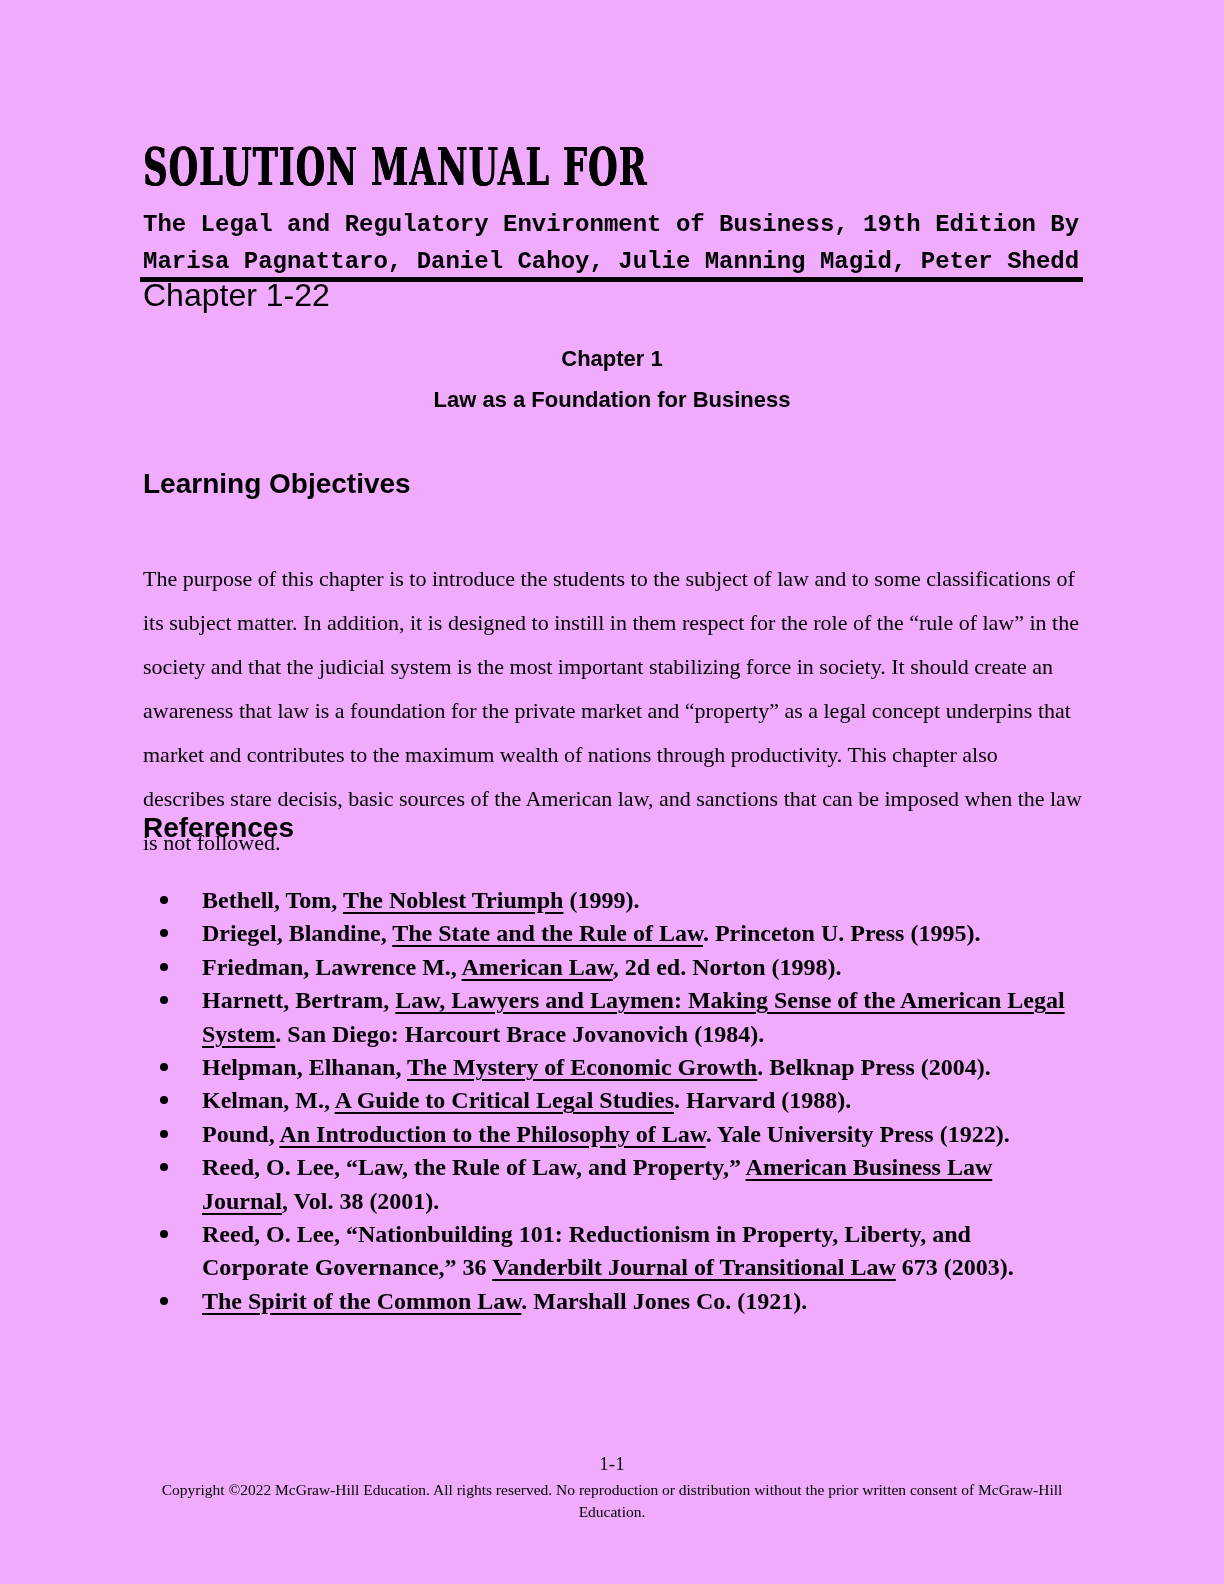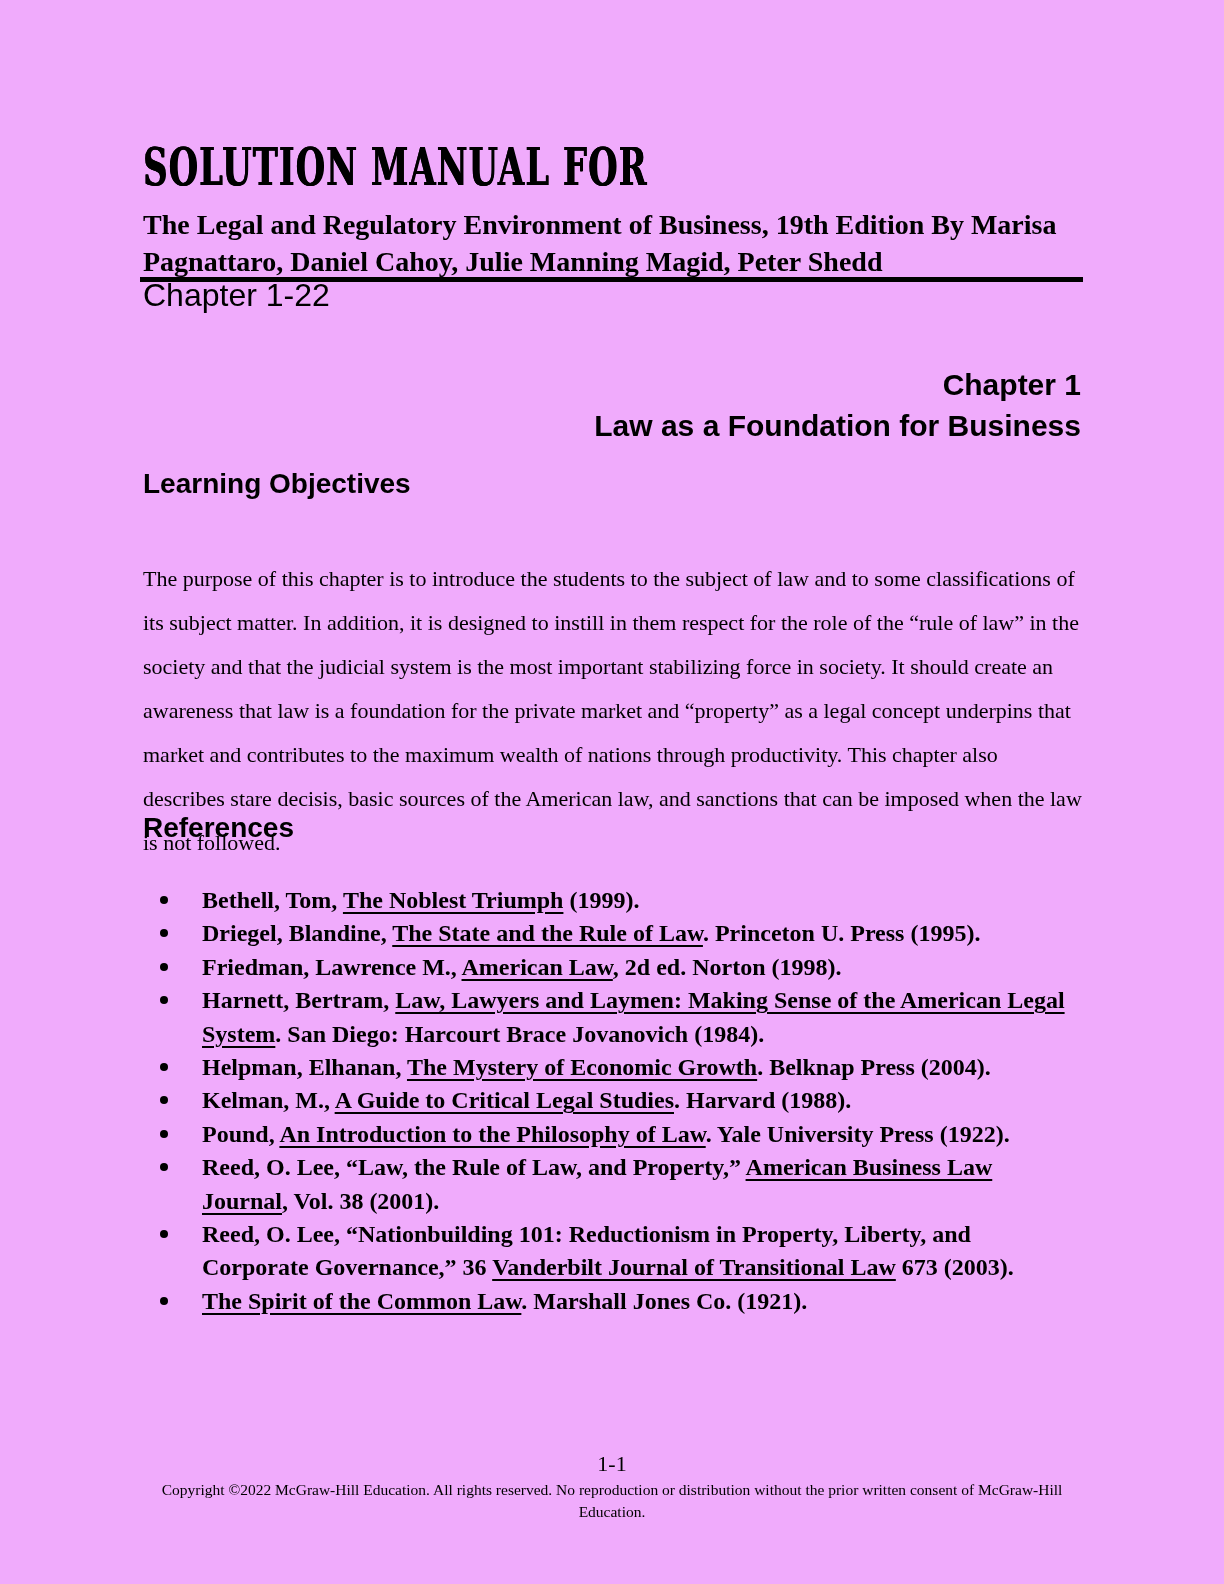--- a/index.html
+++ b/index.html
@@ -10,35 +10,35 @@
   }
   .doc-title {
     position:absolute; left:143px; top:140px;
     font-family:"DejaVu Serif", serif; font-weight:700;
     font-size:56px; line-height:56px; white-space:nowrap;
     transform:scale(0.60,0.93); transform-origin:left top;
     letter-spacing:2px; text-shadow:1.2px 0 0 #000, 0 0.6px 0 #000;
   }
   .doc-subtitle {
     position:absolute; left:143px; top:207px; width:941px;
-    font-family:Liberation Serif, serif; font-weight:700;
-    font-size:28px; line-height:36.5px;
+    font-family:Liberation Mono, monospace; font-weight:700;
+    font-size:24px; line-height:36.5px;
   }
   .rule {
     position:absolute; left:140px; top:277px; width:943px; height:5px;
     background:#000;
   }
   .chapter-range {
     position:absolute; left:143px; top:280px;
     font-family:"Liberation Sans", sans-serif; font-size:32px; line-height:30px;
   }
   .chapter-heading {
-    position:absolute; left:143px; top:364px; width:938px; text-align:right;
+    position:absolute; left:143px; top:338px; width:938px; text-align:center;
     font-family:"Liberation Sans", sans-serif; font-weight:700;
-    font-size:30px; line-height:41px;
+    font-size:22px; line-height:41px;
   }
   .section-heading {
     position:absolute; left:143px;
     font-family:"Liberation Sans", sans-serif; font-weight:700;
     font-size:28px; line-height:34px;
   }
   .lo-heading { top:467px; }
   .refs-heading { top:811px; }
   .lo-para {
     position:absolute; left:143px; top:557px; width:941px;
@@ -54,21 +54,21 @@
     position:absolute; left:17px; top:12px; width:8px; height:8px;
     border-radius:50%; background:#000;
   }
   .u {
     text-decoration:underline;
     text-decoration-thickness:2px;
     text-underline-offset:4px;
   }
   .page-number {
     position:absolute; left:0; top:1453px; width:1224px; text-align:center;
-    font-family:"Liberation Serif", serif; font-size:22px; line-height:22px;
+    font-family:"Liberation Serif", serif; font-size:19px; line-height:22px;
   }
   .copyright {
     position:absolute; left:142px; top:1479px; width:940px; text-align:center;
     font-family:"Liberation Serif", serif; font-size:15.5px; line-height:22px;
   }
 </style>
 </head>
 <body>
 
 <div class="page">

